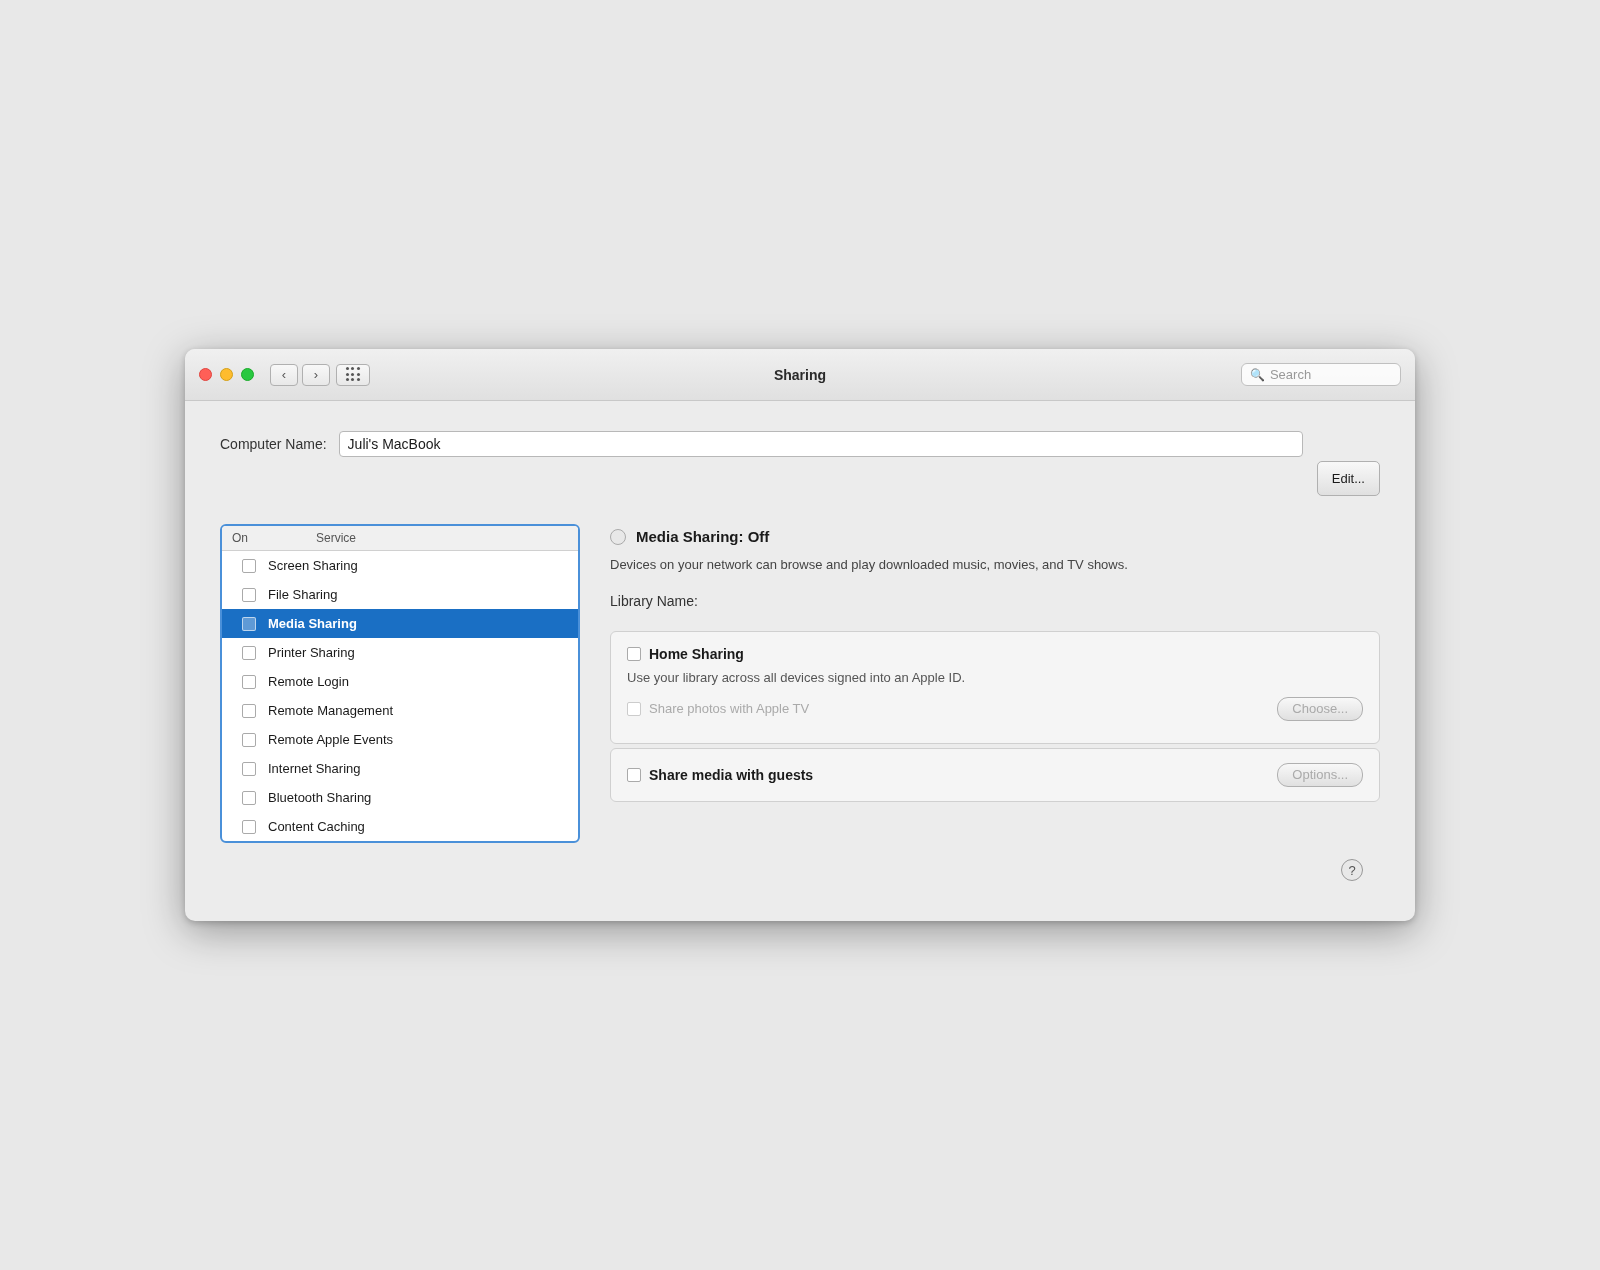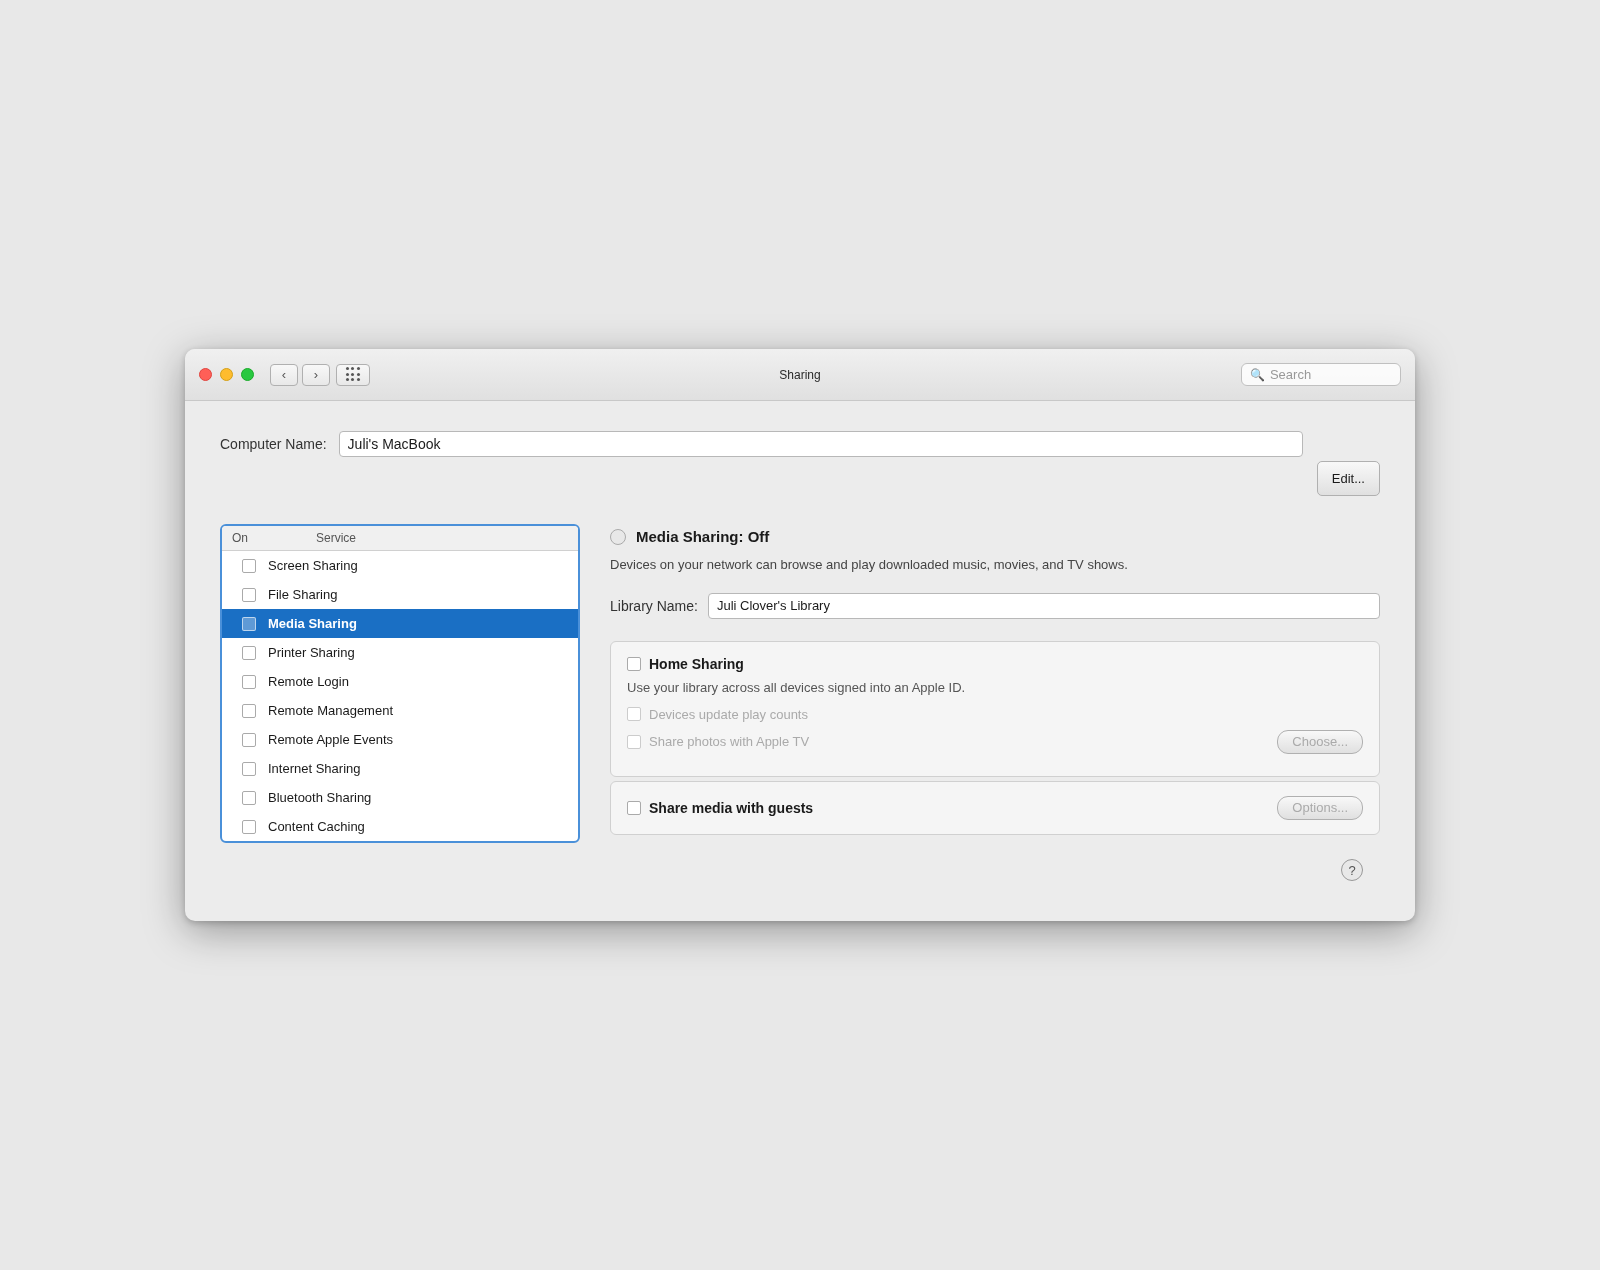--- a/index.html
+++ b/index.html
@@ -91,22 +91,22 @@
       width: 3px;
       height: 3px;
       background: #555;
       border-radius: 50%;
     }
 
     .title {
       position: absolute;
       left: 50%;
       transform: translateX(-50%);
-      font-size: 12px;
-      font-weight: 400;
+      font-size: 14px;
+      font-weight: 700;
       color: #2a2a2a;
       text-align: center;
     }
 
     .search-box {
       margin-left: auto;
       display: flex;
       align-items: center;
       background: rgba(255,255,255,0.8);
       border: 1px solid #c0c0c0;
@@ -536,35 +536,30 @@
         <div class="right-panel">
 
           <div class="media-sharing-header">
             <div class="radio-btn"></div>
             <span class="media-sharing-title">Media Sharing: Off</span>
           </div>
           <p class="media-sharing-desc">Devices on your network can browse and play downloaded music, movies, and TV shows.</p>
 
           <div class="library-name-row">
             <span class="library-name-label">Library Name:</span>
-            <input class="library-name-input" type="text" value="Juli Clover's Library" style="">
           </div>
 
           <div class="home-sharing-box">
             <div class="home-sharing-title-row">
               <div class="checkbox-square"></div>
               <span class="home-sharing-title">Home Sharing</span>
             </div>
             <p class="home-sharing-desc">Use your library across all devices signed into an Apple ID.</p>
             <div class="home-sharing-option">
               <div class="checkbox-square" style="border-color:#ccc;"></div>
-              <span class="home-sharing-option-label">Devices update play counts</span>
-            </div>
-            <div class="home-sharing-option">
-              <div class="checkbox-square" style="border-color:#ccc;"></div>
               <span class="home-sharing-option-label">Share photos with Apple TV</span>
               <button class="choose-btn">Choose...</button>
             </div>
           </div>
 
           <div class="share-media-row">
             <div class="checkbox-square"></div>
             <span class="share-media-label">Share media with guests</span>
             <button class="options-btn" style="margin-left:auto;">Options...</button>
           </div>

